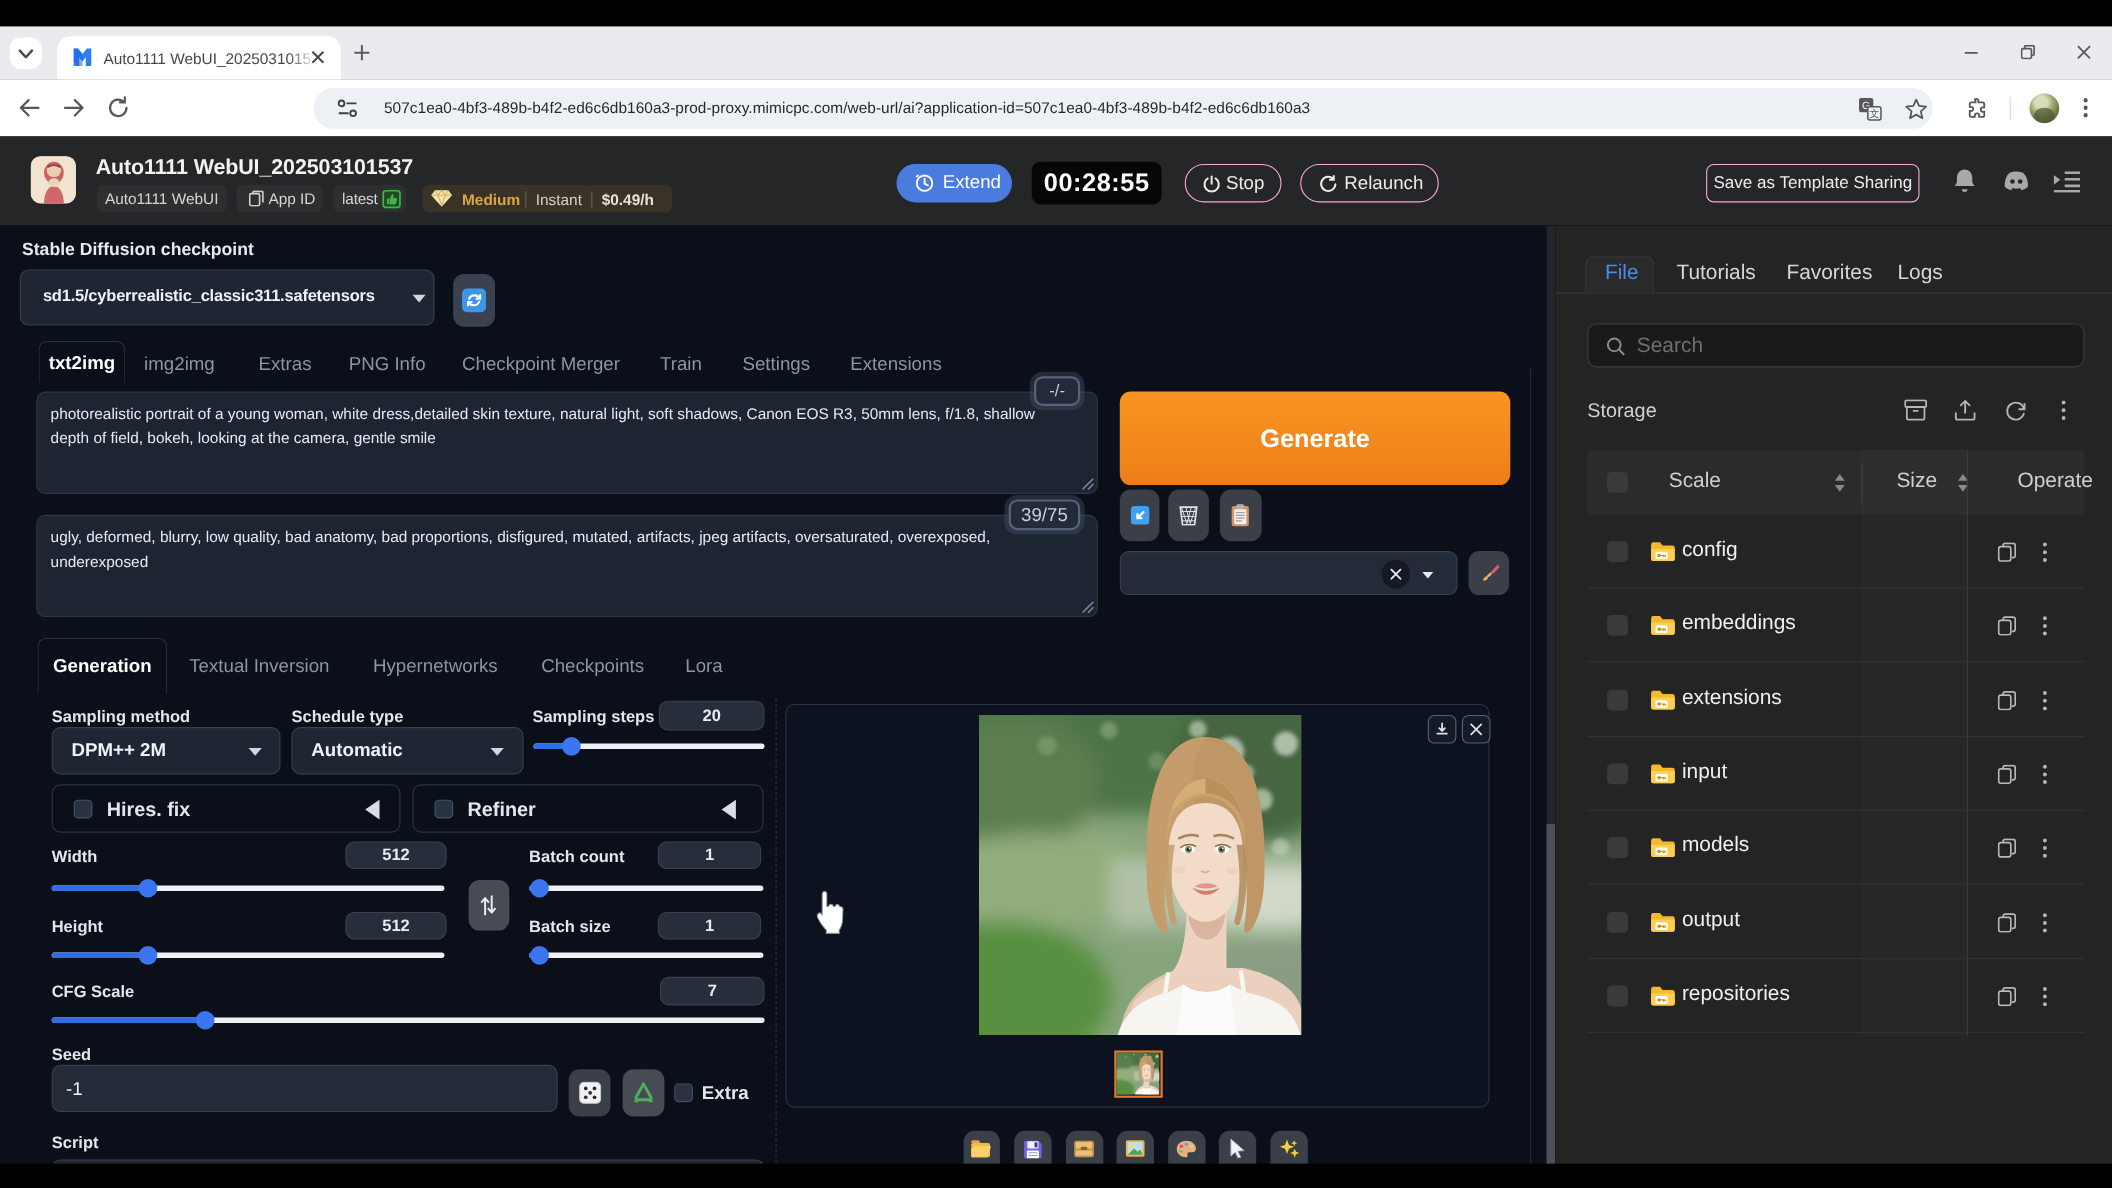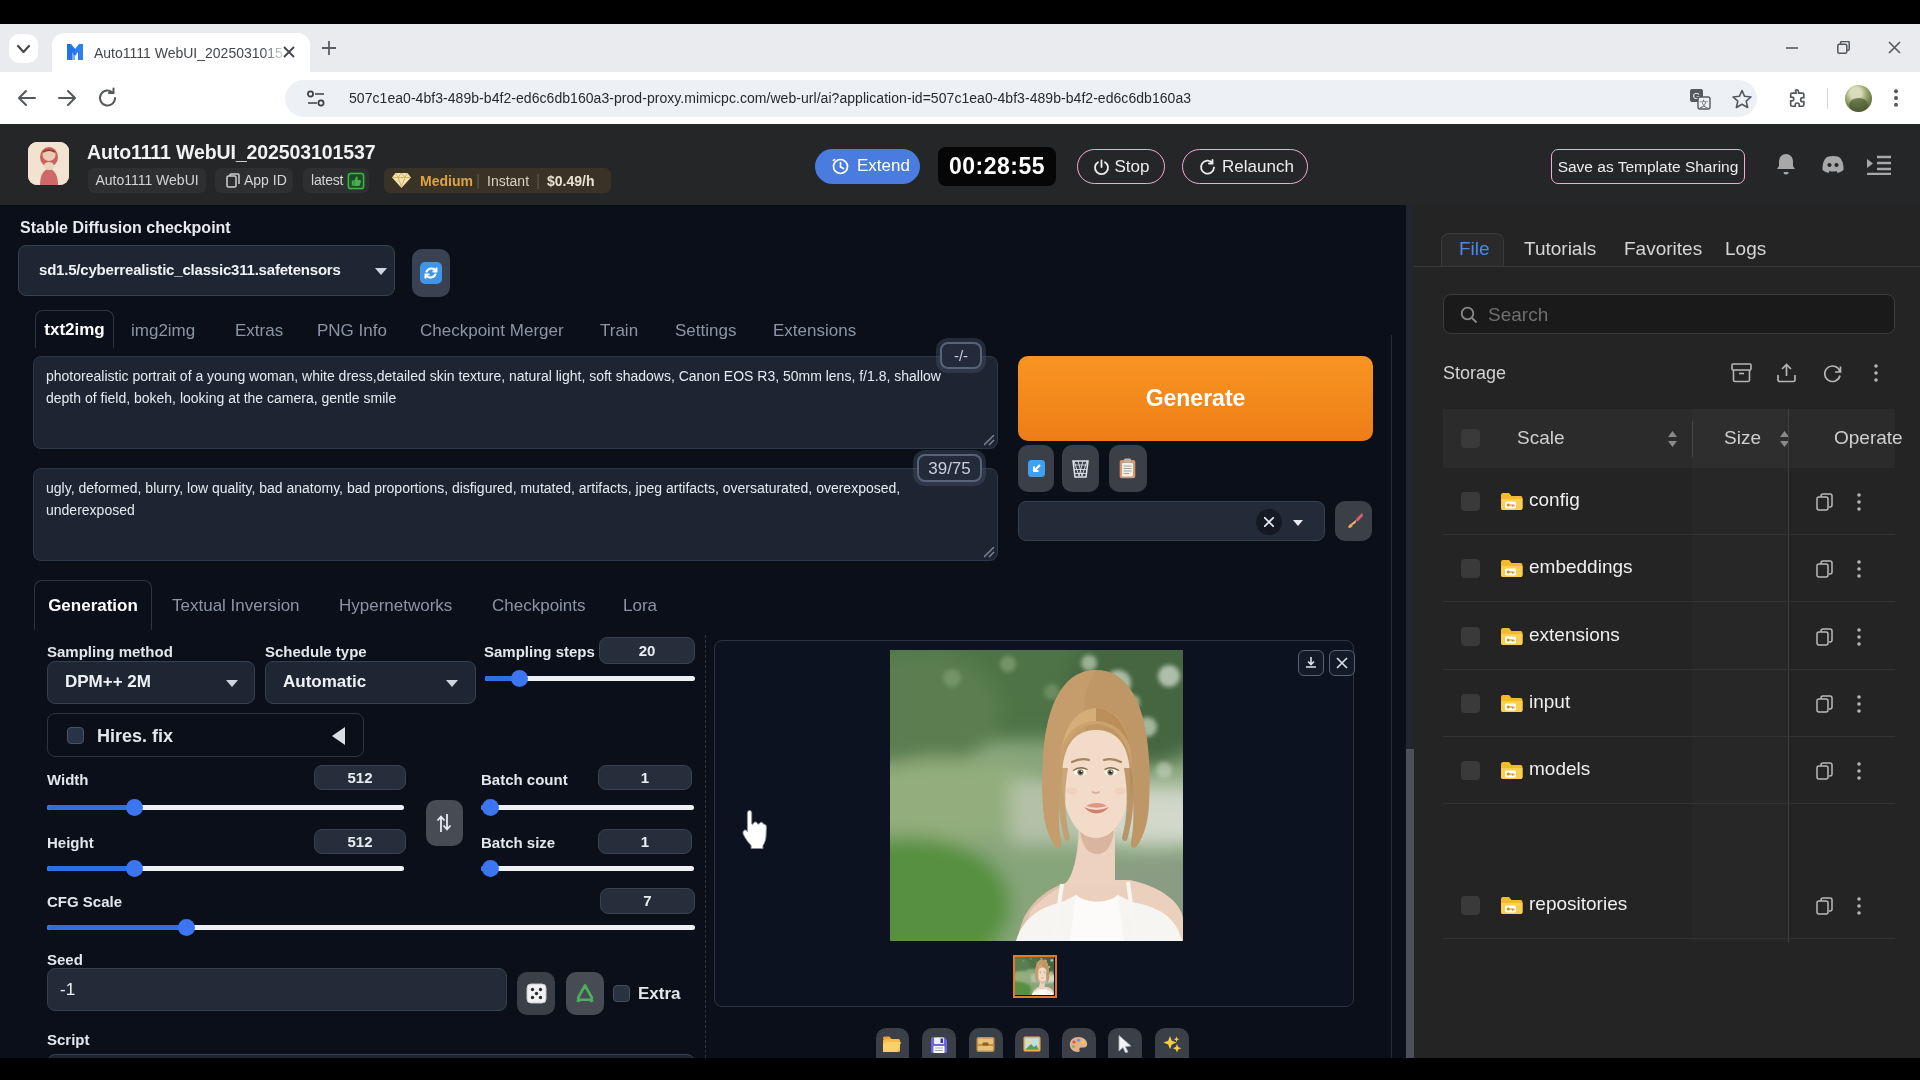--- a/index.html
+++ b/index.html
@@ -263,20 +263,25 @@
       </div>
   <div class="track" style="left:485px;top:471px;width:210px">
         <div class="fill" style="width:34px"></div>
         <div class="thumb" style="left:26px"></div>
       </div>
 
   <div class="acc" style="left:47px;top:508px;width:317px;height:44px">
         <div class="chk" style="left:19px;top:13px"></div>
         <div class="lab" style="left:49px;top:12px;font-size:18px">Hires. fix</div>
         <div class="tri" style="left:284px;top:13px"></div>
+      </div>
+  <div class="acc" style="left:375px;top:508px;width:319px;height:44px">
+        <div class="chk" style="left:19px;top:13px"></div>
+        <div class="lab" style="left:49px;top:12px;font-size:18px">Refiner</div>
+        <div class="tri" style="left:280px;top:13px"></div>
       </div>
 
   <div class="lab" style="left:47px;top:566px">Width</div>
   <div class="num" style="left:314px;top:560px;width:92px;height:25px;line-height:23px">512</div>
   <div class="track" style="left:47px;top:600px;width:357px">
         <div class="fill" style="width:87px"></div>
         <div class="thumb" style="left:79px"></div>
       </div>
   <div class="lab" style="left:481px;top:566px">Batch count</div>
   <div class="num" style="left:598px;top:560px;width:94px;height:25px;line-height:23px">1</div>
@@ -630,20 +635,40 @@
         <svg class="fcopy" width="18" height="18" style="position:absolute;left:373px;top:25px">
           <rect x="1" y="4" width="11" height="13" rx="2" stroke="#b9b9b9" stroke-width="1.5" fill="none"></rect>
           <path d="M5 4 V3 a2 2 0 0 1 2-2 h7 a2 2 0 0 1 2 2 v9 a2 2 0 0 1 -2 2 h-1" stroke="#b9b9b9" stroke-width="1.5" fill="none"></path>
         </svg>
         <svg class="fdots" width="4" height="18" style="position:absolute;left:414px;top:25px">
           <circle cx="2" cy="2" r="1.8" fill="#b5b5b5"></circle>
           <circle cx="2" cy="9" r="1.8" fill="#b5b5b5"></circle>
           <circle cx="2" cy="16" r="1.8" fill="#b5b5b5"></circle>
         </svg>
       </div>
+  <div class="frow" style="top:600px">
+        <div class="fchk" style="left:18px"></div>
+        <svg class="fold" width="24" height="20" style="position:absolute;left:57px;top:24px">
+          <path d="M1 3 a2 2 0 0 1 2-2 h6 l2.5 3 h9 a2 2 0 0 1 2 2 v10 a2 2 0 0 1 -2 2 h-17.5 a2 2 0 0 1 -2-2 z" fill="#f5b92e"></path>
+          <path d="M1 7 h21.5 v9 a2 2 0 0 1 -2 2 h-17.5 a2 2 0 0 1 -2-2 z" fill="#fbcf52"></path>
+          <rect x="5" y="9.5" width="11" height="7" rx="1.4" fill="#fff" opacity=".95"></rect>
+          <circle cx="8.3" cy="13" r="1.6" fill="#c8901c"></circle>
+          <path d="M9.9 13 h4 M12.4 13 v1.7 M14 13 v1.3" stroke="#c8901c" stroke-width="1.1"></path>
+        </svg>
+        <div class="fname">output</div>
+        <svg class="fcopy" width="18" height="18" style="position:absolute;left:373px;top:25px">
+          <rect x="1" y="4" width="11" height="13" rx="2" stroke="#b9b9b9" stroke-width="1.5" fill="none"></rect>
+          <path d="M5 4 V3 a2 2 0 0 1 2-2 h7 a2 2 0 0 1 2 2 v9 a2 2 0 0 1 -2 2 h-1" stroke="#b9b9b9" stroke-width="1.5" fill="none"></path>
+        </svg>
+        <svg class="fdots" width="4" height="18" style="position:absolute;left:414px;top:25px">
+          <circle cx="2" cy="2" r="1.8" fill="#b5b5b5"></circle>
+          <circle cx="2" cy="9" r="1.8" fill="#b5b5b5"></circle>
+          <circle cx="2" cy="16" r="1.8" fill="#b5b5b5"></circle>
+        </svg>
+      </div>
   <div class="frow" style="top:667px">
         <div class="fchk" style="left:18px"></div>
         <svg class="fold" width="24" height="20" style="position:absolute;left:57px;top:24px">
           <path d="M1 3 a2 2 0 0 1 2-2 h6 l2.5 3 h9 a2 2 0 0 1 2 2 v10 a2 2 0 0 1 -2 2 h-17.5 a2 2 0 0 1 -2-2 z" fill="#f5b92e"></path>
           <path d="M1 7 h21.5 v9 a2 2 0 0 1 -2 2 h-17.5 a2 2 0 0 1 -2-2 z" fill="#fbcf52"></path>
           <rect x="5" y="9.5" width="11" height="7" rx="1.4" fill="#fff" opacity=".95"></rect>
           <circle cx="8.3" cy="13" r="1.6" fill="#c8901c"></circle>
           <path d="M9.9 13 h4 M12.4 13 v1.7 M14 13 v1.3" stroke="#c8901c" stroke-width="1.1"></path>
         </svg>
         <div class="fname">repositories</div>

